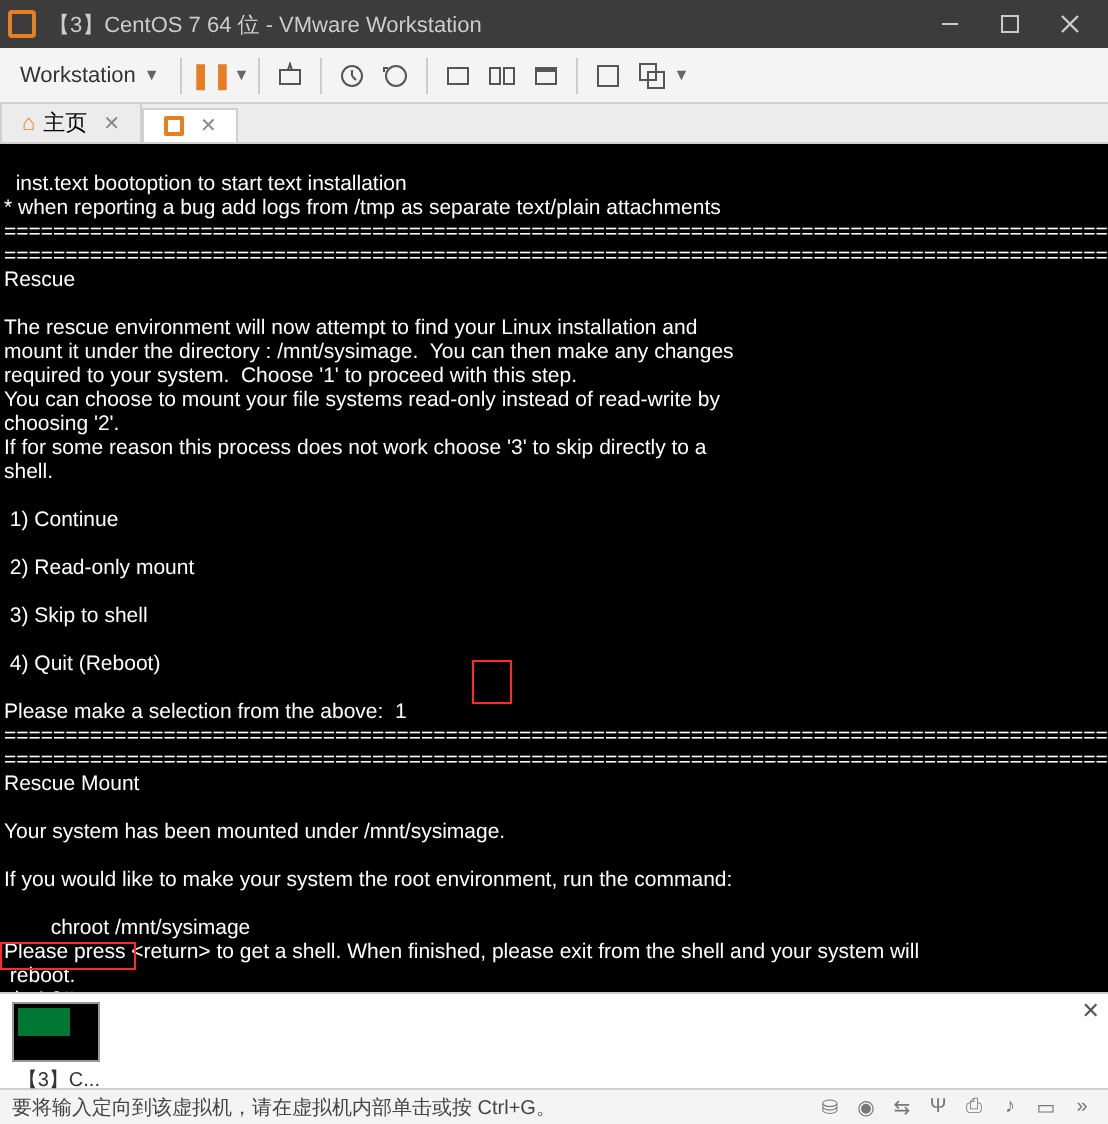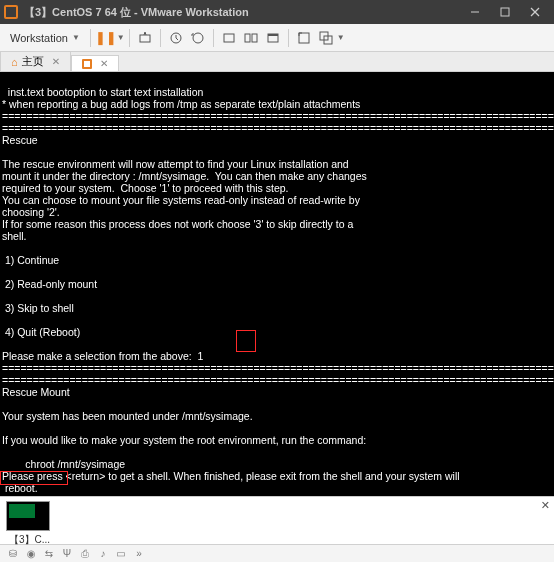--- a/index.html
+++ b/index.html
@@ -1,18 +1,18 @@
 <!DOCTYPE html>
 <html><head>
 <meta charset="utf-8">
 <style>
 * { margin: 0; padding: 0; box-sizing: border-box; font-family: "Segoe UI", Tahoma, sans-serif; }
 body { width: 554px; height: 562px; background: #fff; overflow: hidden; }
 
-.titlebar { height: 24px; background: #3c3c3c; display: flex; align-items: center; color: #ccc; font-size: 11px; padding: 0 4px; font-weight: bold; }
+.titlebar { height: 24px; background: #3c3c3c; display: flex; align-items: center; color: #ccc; font-size: 11px; padding: 0 4px; }
 .titlebar .tb-icon { width: 14px; height: 14px; border: 2px solid #e67e22; border-radius: 2px; margin-right: 6px; }
 .titlebar .tb-title { flex: 1; }
 .titlebar .win-btn { width: 30px; height: 24px; display: flex; align-items: center; justify-content: center; color: #ccc; cursor: pointer; }
 
 .toolbar { height: 28px; background: #f4f4f4; border-bottom: 1px solid #d0d0d0; display: flex; align-items: center; font-size: 11px; color: #333; padding: 0 4px; }
 .toolbar .ws-btn { padding: 2px 6px; display: flex; align-items: center; gap: 4px; cursor: pointer; }
 .toolbar .sep { width: 1px; height: 18px; background: #ccc; margin: 0 4px; }
 .toolbar .tb-btn { width: 22px; height: 22px; display: flex; align-items: center; justify-content: center; cursor: pointer; color: #555; border-radius: 2px; }
 .toolbar .pause { color: #e67e22; font-size: 13px; }
 .toolbar .chev { font-size: 8px; color: #666; }
@@ -186,20 +186,21 @@
   <div class="thumb">
     <div class="pic">
         <div class="pic-inner"></div>
       </div>
     <div class="cap">【3】C...</div>
   </div>
   <span class="close-x">✕</span>
 </div>
 
 <div class="statusbar">
+  <span class="sb-text">要将输入定向到该虚拟机，请在虚拟机内部单击或按 Ctrl+G。</span>
   <span class="sb-icons">
     <span class="sb-ico">⛁</span>
     <span class="sb-ico">◉</span>
     <span class="sb-ico">⇆</span>
     <span class="sb-ico">Ψ</span>
     <span class="sb-ico">⎙</span>
     <span class="sb-ico">♪</span>
     <span class="sb-ico">▭</span>
     <span class="sb-ico">»</span>
   </span>

